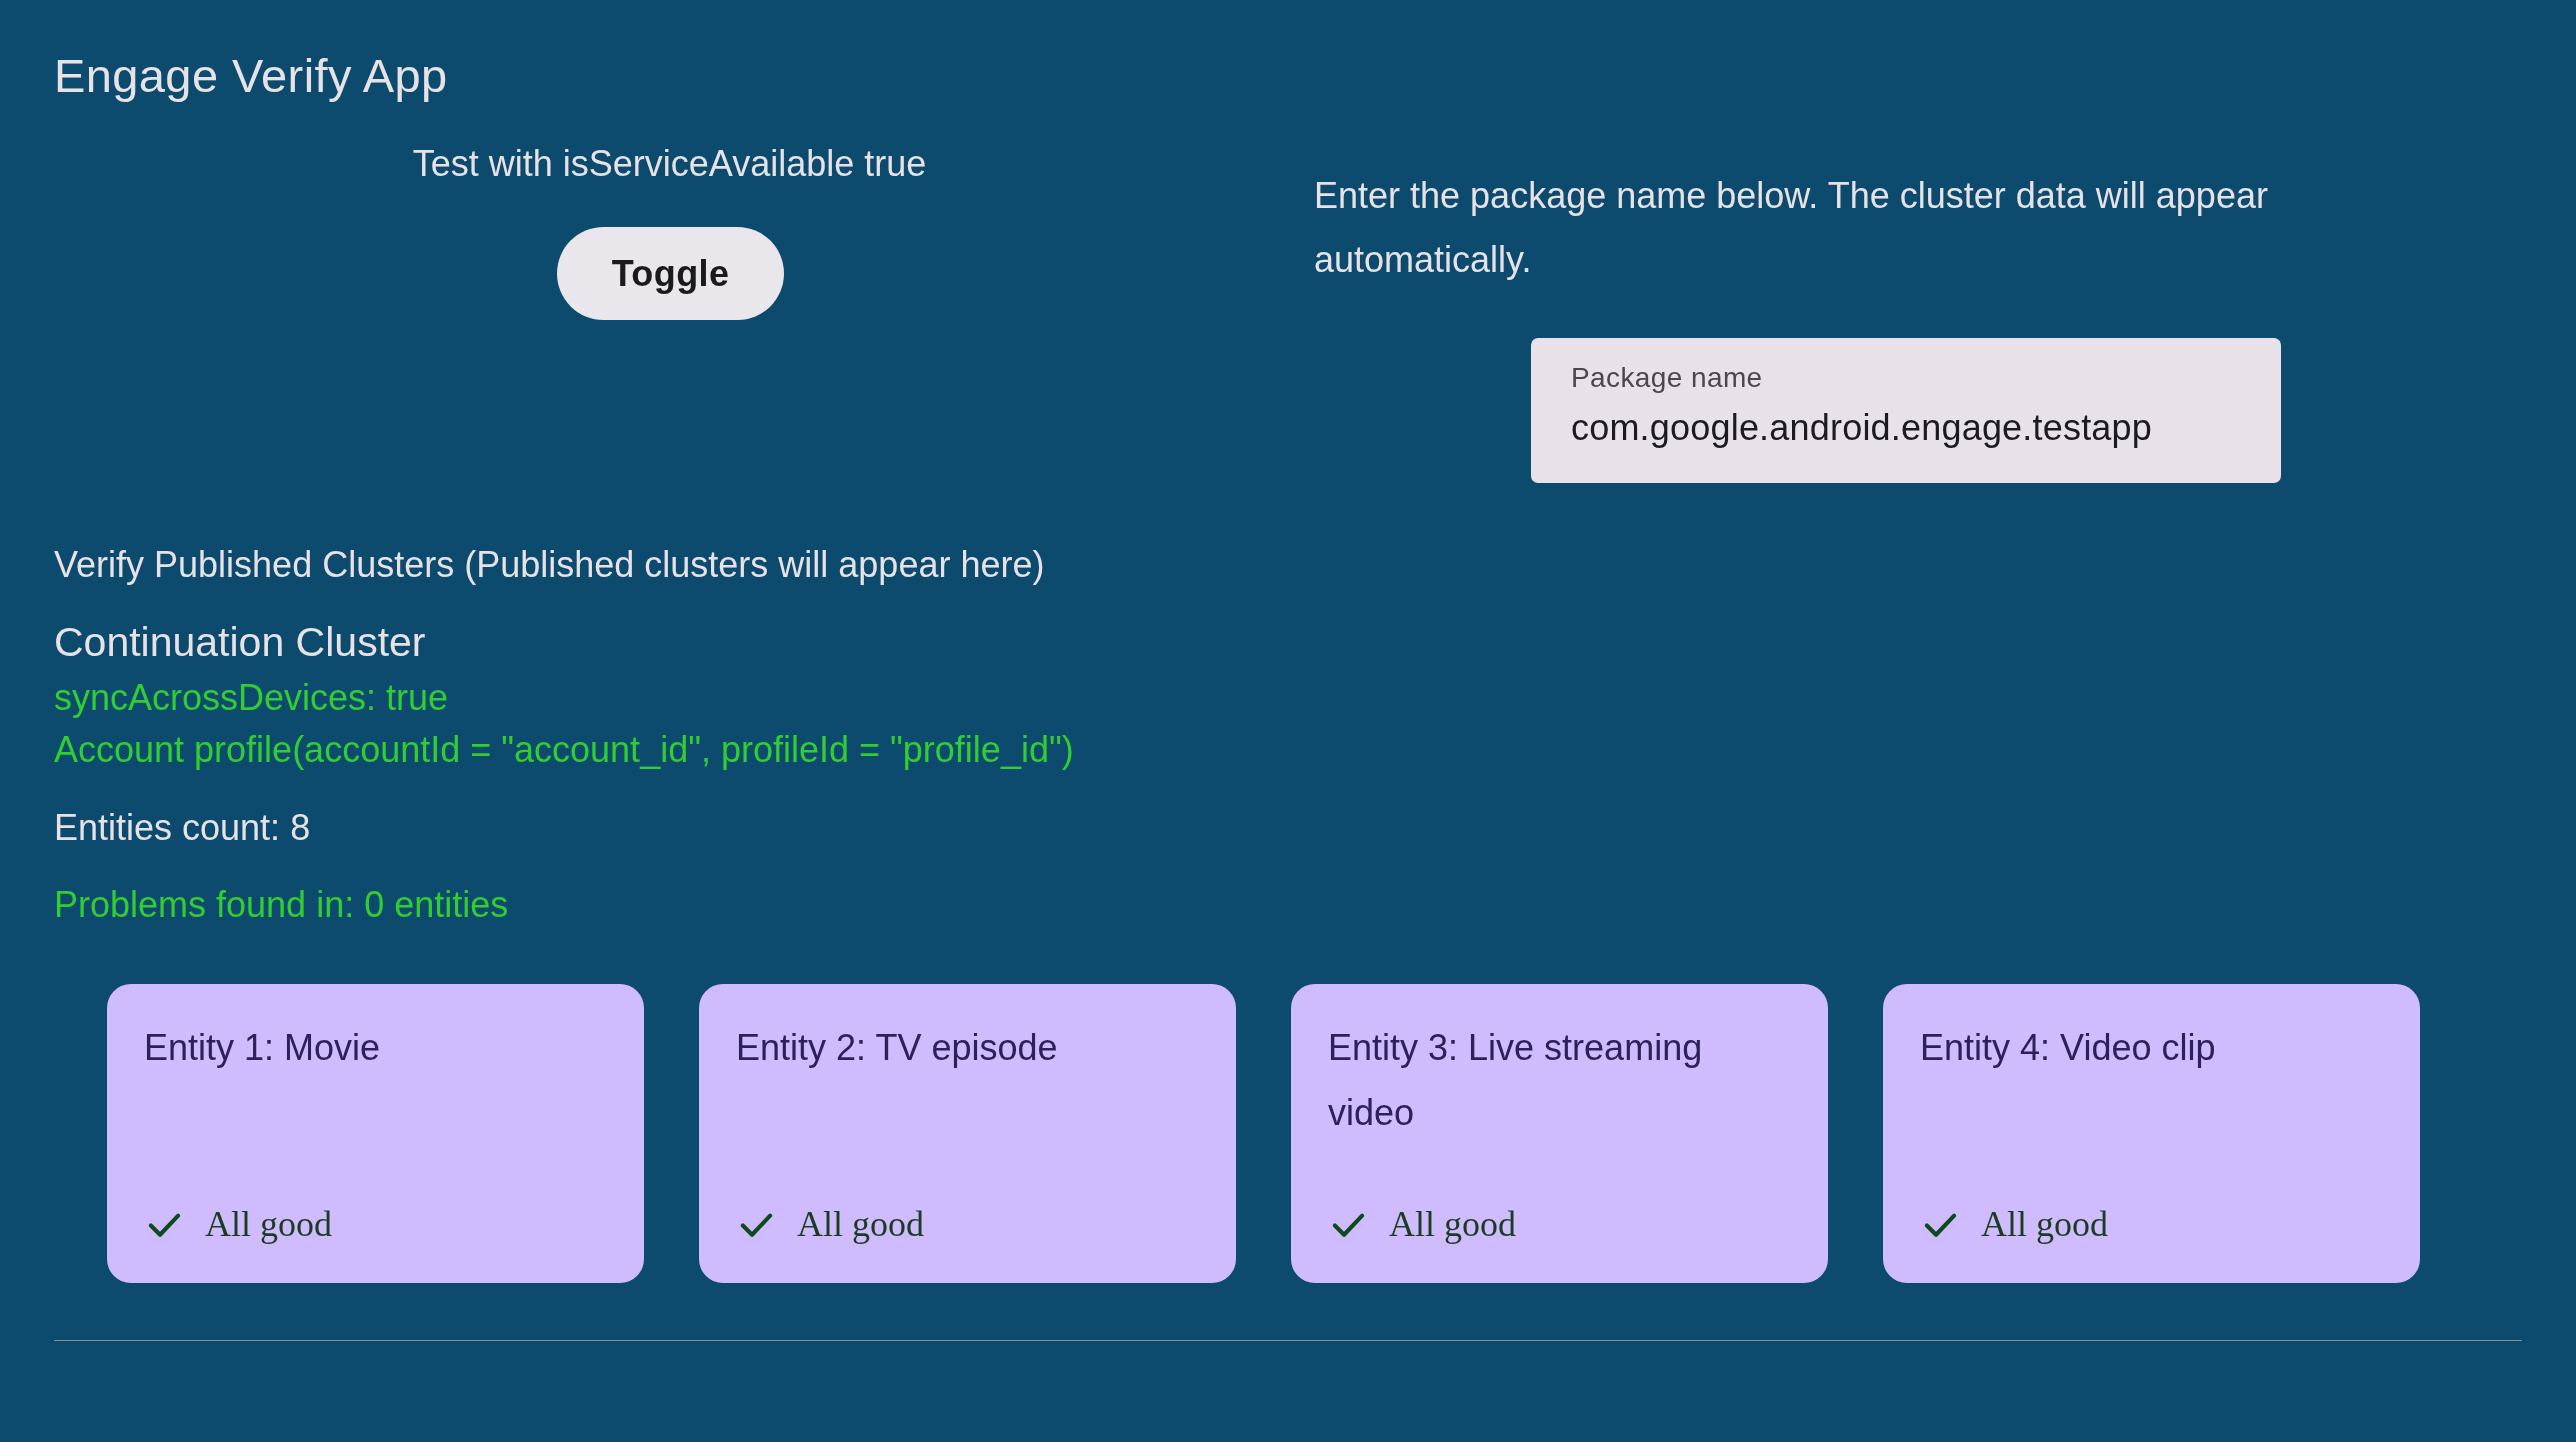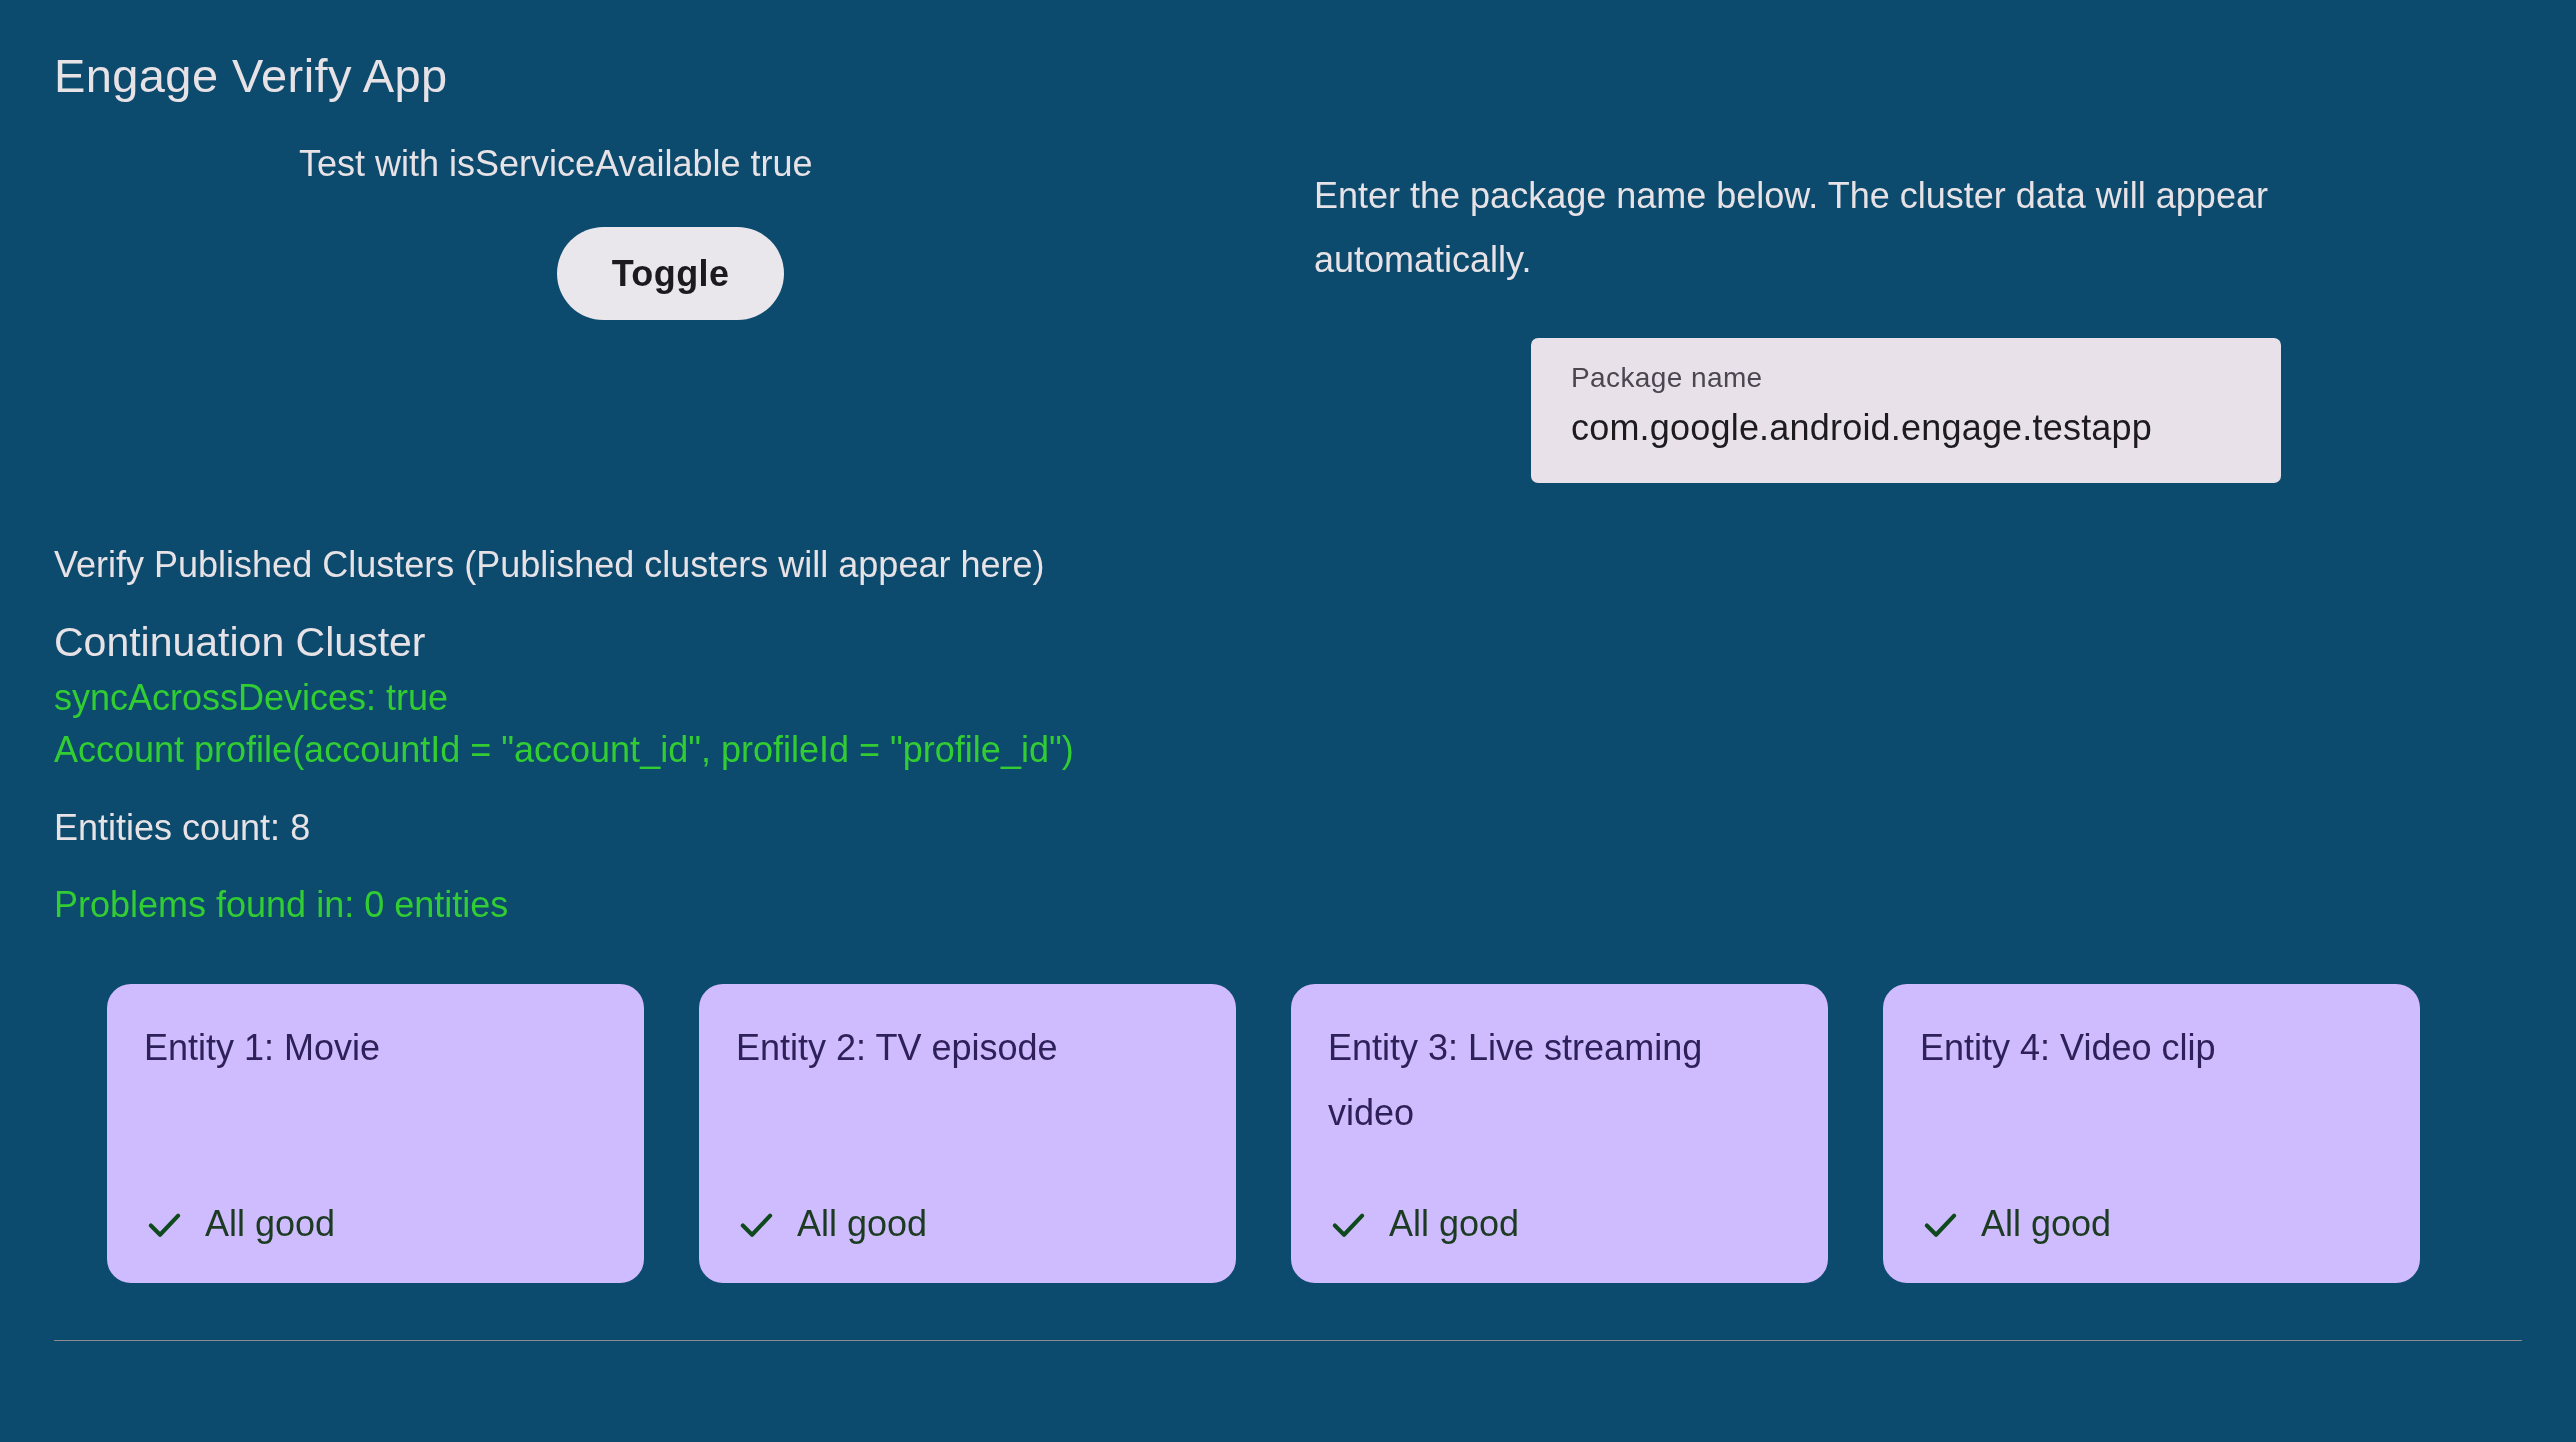--- a/index.html
+++ b/index.html
@@ -25,21 +25,21 @@
     color: #e7e2e6;
     margin: 0;
     letter-spacing: 0.4px;
   }
 
   .service-label {
     position: absolute;
     left: 299px;
     top: 143px;
     width: 741px;
-    text-align: left;
+    text-align: center;
     font-size: 36px;
     color: #e7e2e6;
   }
 
   .toggle-btn {
     position: absolute;
     left: 557px;
     top: 227px;
     width: 227px;
     height: 93px;
@@ -154,20 +154,21 @@
     color: #2e2159;
     margin-top: -10px;
   }
   .entity-card .entity-status {
     position: absolute;
     left: 37px;
     bottom: 38px;
     display: flex;
     align-items: center;
     gap: 20px;
+    font-family: Liberation Serif, serif;
   }
   .entity-card .entity-status .status-text {
     font-size: 36px;
     color: #1c3b22;
   }
   .check-icon {
     display: inline-block;
     width: 41px;
     height: 41px;
   }

